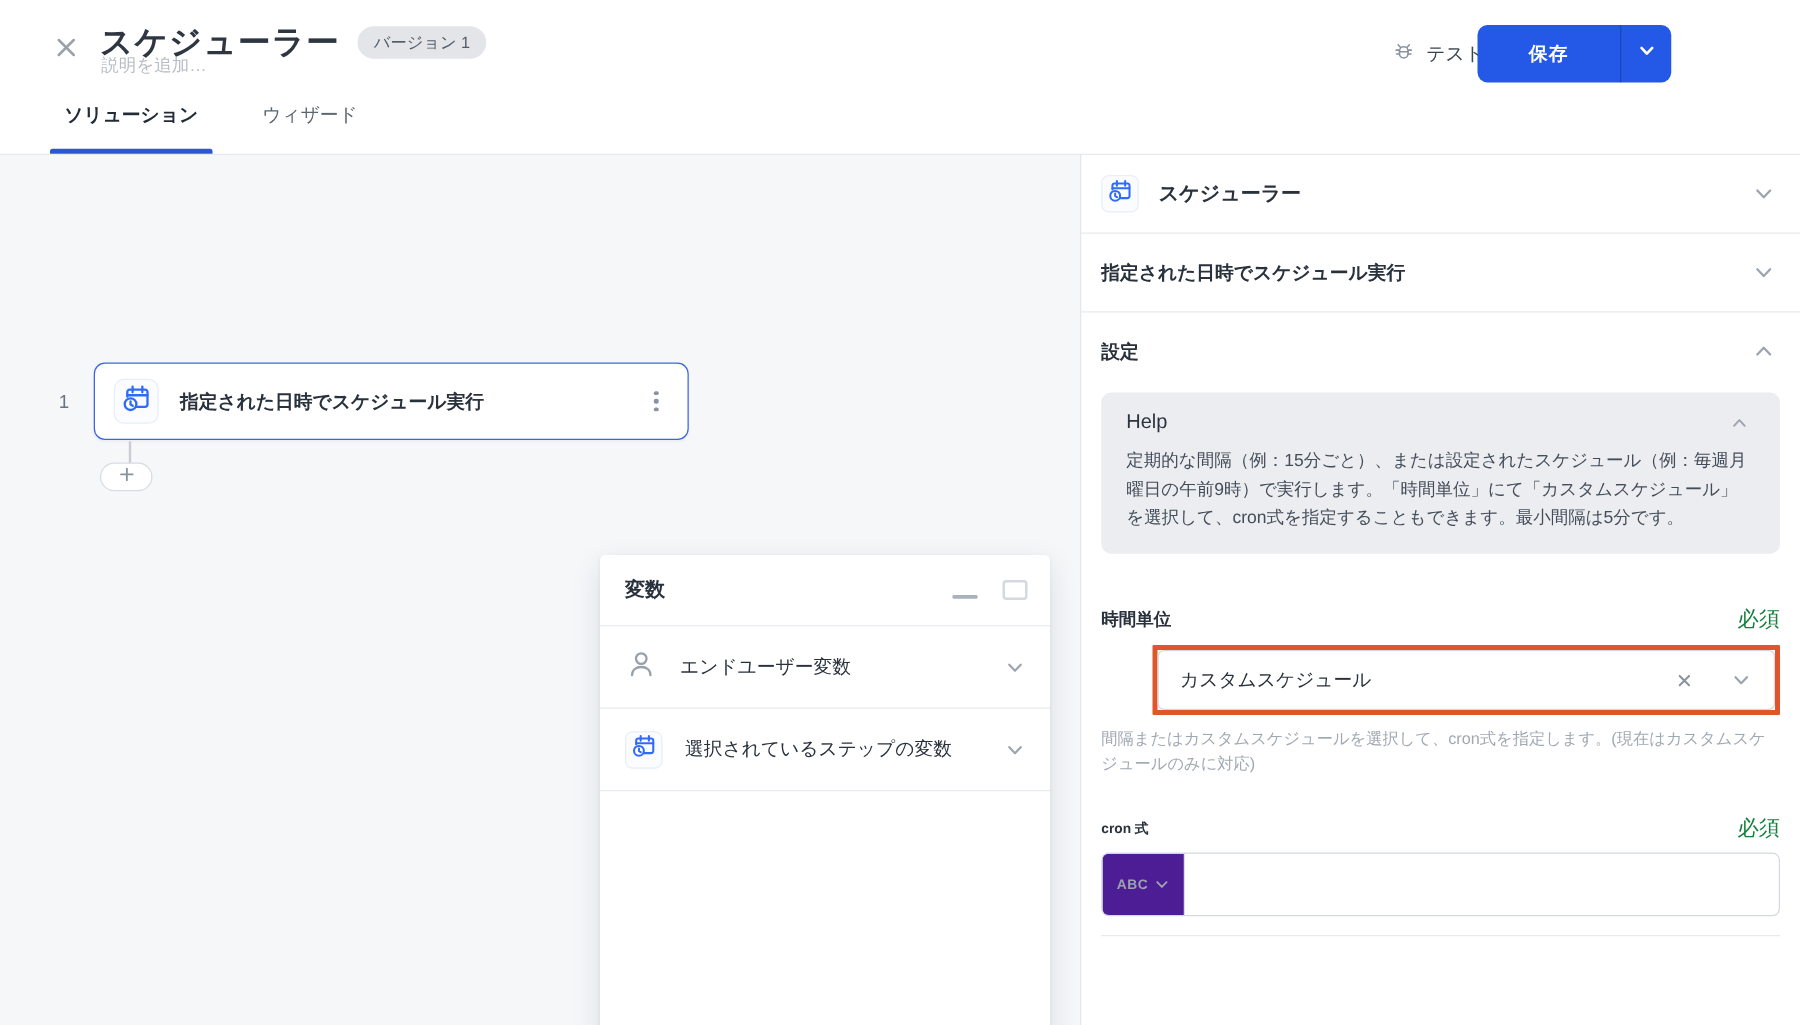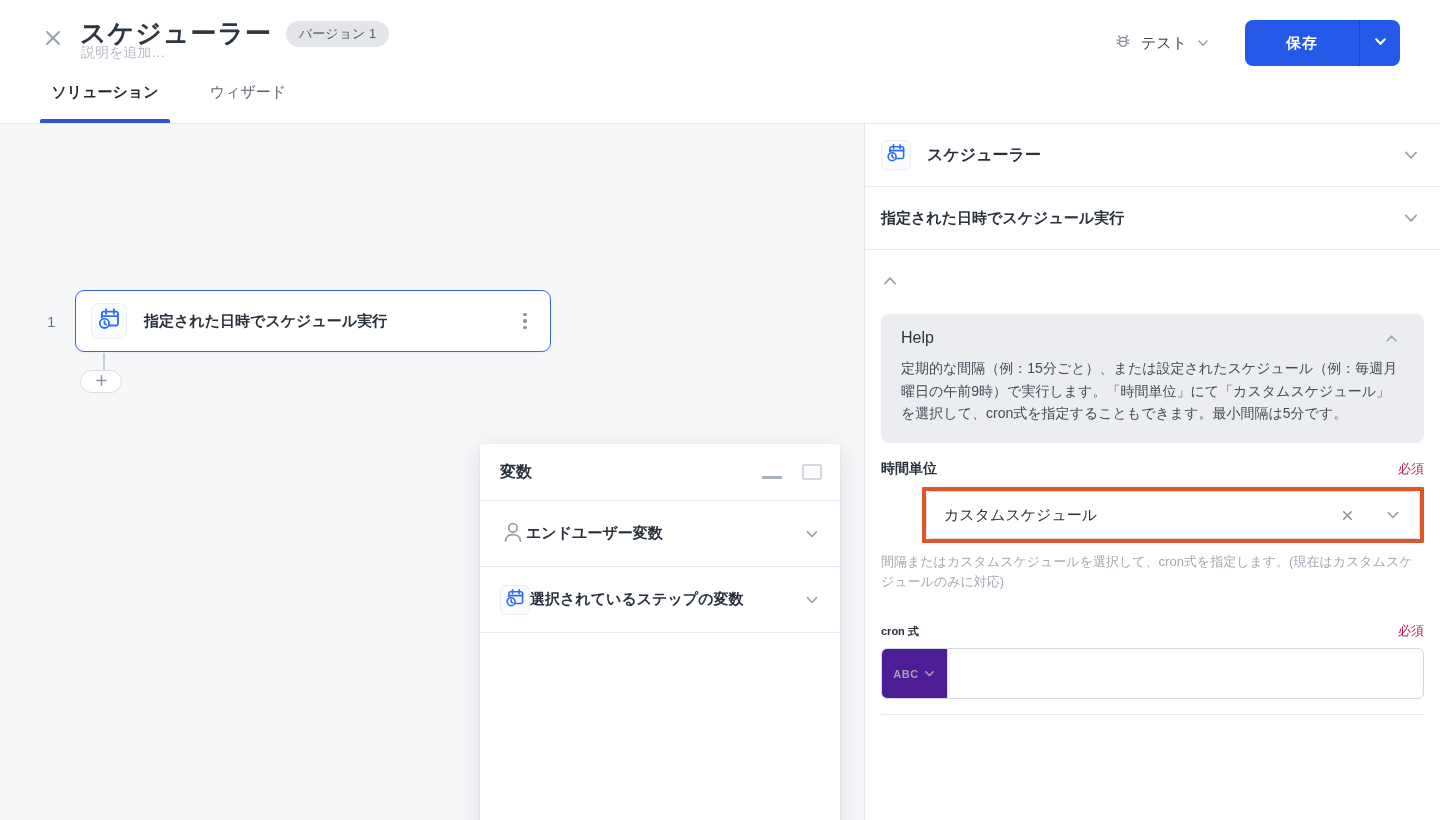--- a/index.html
+++ b/index.html
@@ -20,21 +20,21 @@
   .version-badge { background:#e3e5e9; color:#525d69; font-size:13px;
     padding:4px 13px; border-radius:13px; white-space:nowrap; }
   .desc-placeholder { position:absolute; left:81px; top:44px; font-size:14px; color:#b7bdc6; }
 
   .test-ctrl { position:absolute; left:1114px; top:30px; height:26px;
     display:flex; align-items:center; gap:9px; cursor:pointer; }
   .test-label { font-size:15px; color:#3a4450; }
   .chev { display:inline-flex; color:#9aa3ae; }
   .chev svg { display:block; }
 
-  .save-btn { position:absolute; left:1245px; top:20px; width:155px; height:46px;
+  .save-btn { position:absolute; left:1182px; top:20px; width:155px; height:46px;
     background:#2458e6; border-radius:8px; display:flex; color:#ffffff; cursor:pointer; }
   .save-main { flex:1; display:flex; align-items:center; justify-content:center;
     font-size:15px; font-weight:700; letter-spacing:1px; }
   .save-divider { width:1px; background:rgba(10,40,120,0.35); margin:0; }
   .save-caret { width:40px; display:flex; align-items:center; justify-content:center; color:#ffffff; }
 
   .tabs { position:absolute; left:0; bottom:0; height:40px; display:flex; }
   .tab { position:relative; height:40px; display:flex; align-items:flex-start;
     justify-content:center; font-size:15px; font-weight:700; cursor:pointer; }
   .tab-solution { width:130px; margin-left:40px; color:#232b36; }
@@ -64,44 +64,44 @@
     background:#ffffff; border-radius:4px; z-index:4;
     box-shadow:0 8px 24px rgba(25,35,60,0.12), 0 1px 3px rgba(25,35,60,0.08); }
   .var-header { height:57px; display:flex; align-items:center; padding:0 18px 0 20px;
     border-bottom:1px solid #e8eaed; }
   .var-title { font-size:16px; font-weight:700; color:#28313c; flex:1; }
   .win-min { width:20px; height:20px; display:flex; align-items:flex-end; cursor:pointer; margin-right:20px; }
   .win-min i { display:block; width:20px; height:3px; background:#a9b1bc; border-radius:1px; margin-bottom:3px; }
   .win-max { width:20px; height:16px; border:2px solid #d4d9df; border-radius:3px; cursor:pointer; }
   .var-row { height:66px; display:flex; align-items:center; padding:0 20px;
     border-bottom:1px solid #e8eaed; cursor:pointer; }
-  .var-row .row-label { font-size:15px; font-weight:700; color:#28313c; flex:1; }
+  .var-row .row-label { margin-left:18px; font-size:15px; font-weight:400; color:#28313c; flex:1; }
   .var-icon-badge { width:30px; height:30px; border:1px solid #e8edf8; background:#fbfcff;
     border-radius:6px; display:flex; align-items:center; justify-content:center; flex:none; }
 
   
   .inspector { position:absolute; top:124px; left:864px; width:576px; height:696px;
     background:#ffffff; border-left:1px solid #e4e7ea; }
   .insp-row { display:flex; align-items:center; padding:0 20px 0 16px;
     border-bottom:1px solid #e8eaed; cursor:pointer; }
   .insp-app { height:63px; }
   .insp-trigger { height:63px; }
   .insp-settings { height:62px; border-bottom:none; }
   .insp-row .row-label { font-size:15px; font-weight:700; color:#28313c; flex:1; }
   .insp-app .row-label { margin-left:16px; font-size:16px; }
 
   .help-box { margin:2px 16px 0 16px; background:#ecedf0; border-radius:8px; padding:15px 25px 18px 20px; }
   .help-head { display:flex; align-items:center; cursor:pointer; }
   .help-title { font-size:16px; color:#2a333e; flex:1; }
   .help-body { margin-top:10px; font-size:14px; color:#434d59; line-height:1.62; }
 
   .field { margin:0 16px; }
-  .field-label-row { display:flex; align-items:center; margin-top:17px; }
+  .field-label-row { display:flex; align-items:center; margin-top:41px; }
   .field-label { font-size:14px; font-weight:700; color:#28313c; flex:1; }
-  .required { font-size:13px; color:#be185d; }
+  .required { font-size:17px; color:#15803d; }
 
   .highlight-wrap { margin-top:9px; border:4px solid #e0562b; border-radius:1px;margin-left:41px; }
   .select-box { height:48px; background:#ffffff; border:1px solid #d4d9df; border-radius:5px;
     display:flex; align-items:center; padding:0 18px 0 17px; cursor:pointer; }
   .select-value { font-size:15px; color:#28313c; flex:1; }
   .clear-x { display:flex; color:#8a93a0; margin-right:30px; cursor:pointer; }
   .field-help { margin-top:9px; font-size:13px; color:#a0a8b2; line-height:1.55; }
 
   .cron-input-group { margin-top:8px; height:51px; border:1px solid #d4d9df; border-radius:6px;
     display:flex; overflow:hidden; background:#ffffff; }
@@ -271,20 +271,21 @@
     <div class="insp-row insp-trigger">
       <span class="row-label">指定された日時でスケジュール実行</span>
       <span class="chev">
         <svg width="18" height="18" viewBox="0 0 14 14">
             <path d="M3 5 L7 9.2 L11 5" fill="none" stroke="currentColor" stroke-width="1.4" stroke-linecap="round" stroke-linejoin="round"></path>
           </svg>
       </span>
     </div>
 
     <div class="insp-row insp-settings">
+      <span class="row-label">設定</span>
       <span class="chev">
         <svg width="18" height="18" viewBox="0 0 14 14">
             <path d="M3 9 L7 4.8 L11 9" fill="none" stroke="currentColor" stroke-width="1.4" stroke-linecap="round" stroke-linejoin="round"></path>
           </svg>
       </span>
     </div>
 
     <div class="help-box">
       <div class="help-head">
         <span class="help-title">Help</span>

